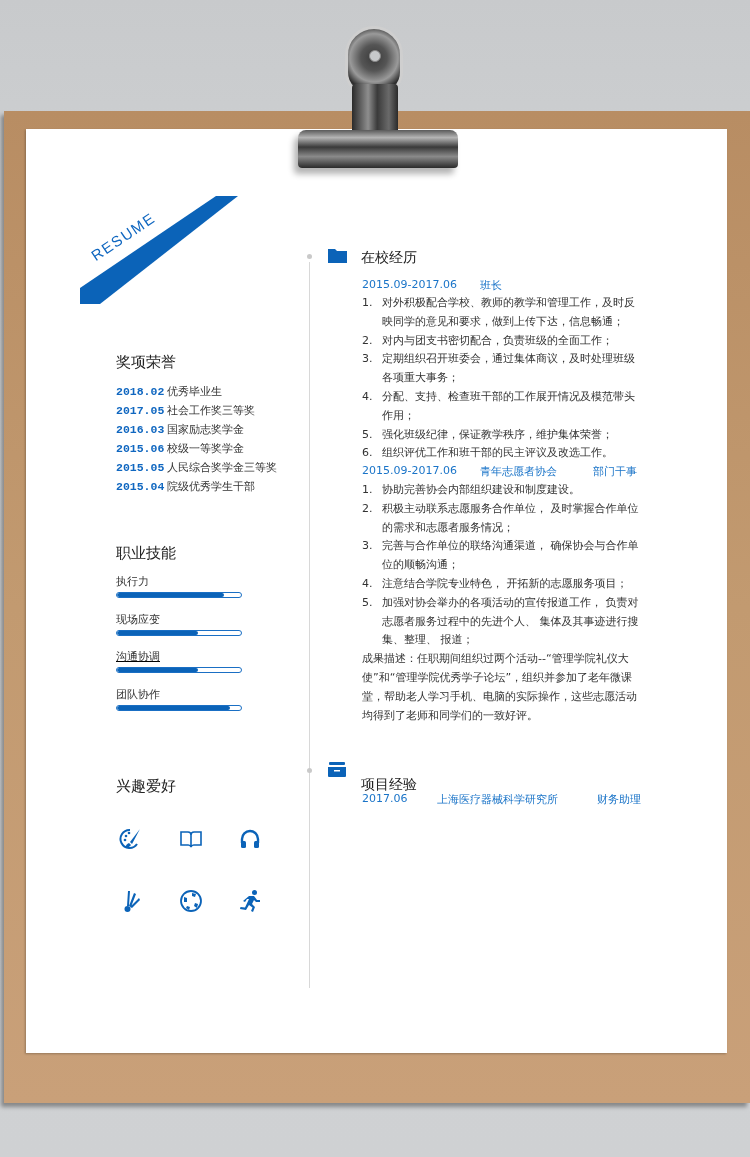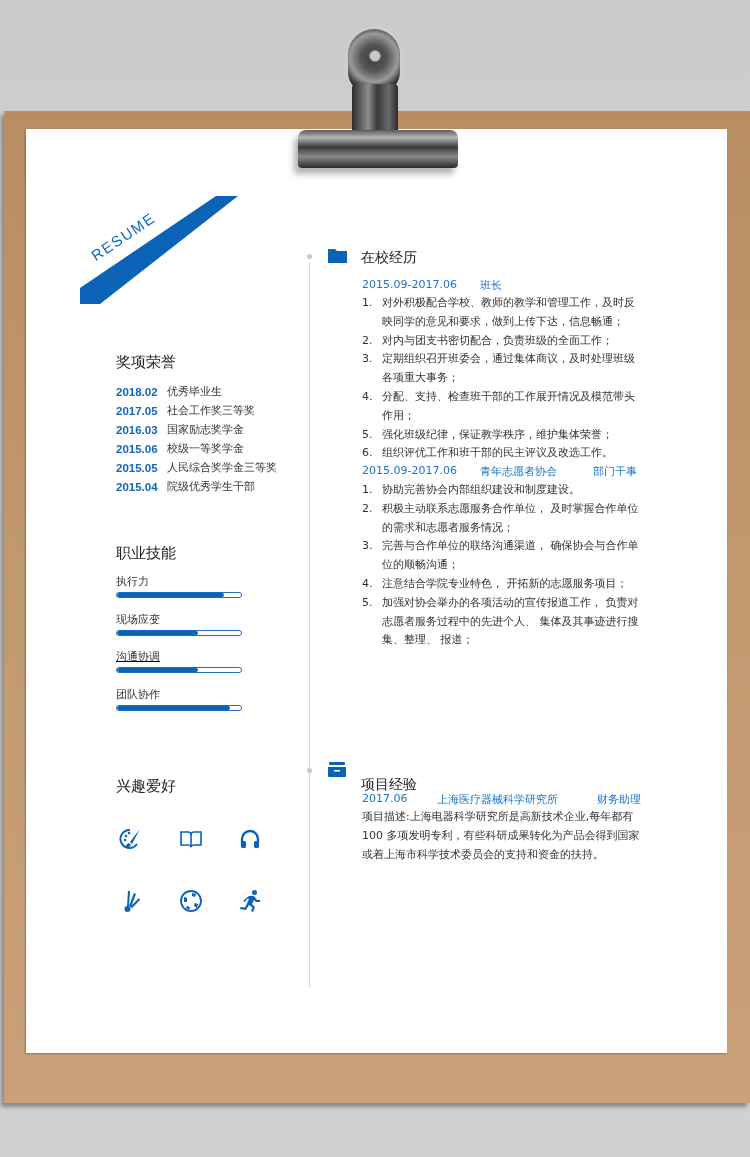--- a/index.html
+++ b/index.html
@@ -48,21 +48,21 @@
   }
   .resume-label {
     position:absolute; left:88px; top:217px;
     color:#1067c0; font-size:15px; letter-spacing:1.5px;
     font-family:"Liberation Sans", sans-serif;
     transform: rotate(-34deg); transform-origin:left top;
   }
   .section-title { position:absolute; font-size:15px; color:#222; font-family:"DejaVu Sans", sans-serif; }
   .awards { position:absolute; left:116px; top:382px; }
   .award-row { height:19px; font-size:11px; display:flex; align-items:center; }
-  .award-date { color:#1067c0; font-weight:bold; width:51px; font-family:Liberation Sans, sans-serif; font-size:11.5px; }
+  .award-date { color:#1067c0; font-weight:bold; width:51px; font-family:Liberation Mono, monospace; font-size:11.5px; }
   .award-name { color:#333; }
   .skill { position:absolute; left:116px; }
   .skill-label { font-size:11px; color:#333; }
   .skill-bar { position:absolute; left:0; top:18px; width:126px; height:6px; border:1px solid #1a6fc4; border-radius:3px; background:#fff; overflow:hidden; }
   .skill-fill { height:100%; background:#0b63b8; border-radius:3px; }
   .hobby-icon { position:absolute; width:24px; height:24px; }
   .timeline-line { position:absolute; left:309px; top:262px; width:1px; height:726px; background:#d8d8d8; }
   .tl-dot { position:absolute; left:307px; width:5px; height:5px; border-radius:50%; background:#c9c9c9; }
   .right-title { position:absolute; left:361px; font-size:14px; color:#222; }
   .right-icon { position:absolute; left:328px; }
@@ -236,29 +236,29 @@
       <span class="li-text">完善与合作单位的联络沟通渠道， 确保协会与合作单位的顺畅沟通；</span>
     </div>
   <div class="li">
       <span class="li-num">4.</span>
       <span class="li-text">注意结合学院专业特色， 开拓新的志愿服务项目；</span>
     </div>
   <div class="li">
       <span class="li-num">5.</span>
       <span class="li-text">加强对协会举办的各项活动的宣传报道工作， 负责对志愿者服务过程中的先进个人、 集体及其事迹进行搜集、整理、 报道；</span>
     </div>
+  <div class="para">成果描述：任职期间组织过两个活动--“管理学院礼仪大使”和“管理学院优秀学子论坛”，组织并参加了老年微课堂，帮助老人学习手机、电脑的实际操作，这些志愿活动均得到了老师和同学们的一致好评。</div>
 </div>
 
 <svg class="right-icon" style="top:762px;" width="18" height="15" viewBox="0 0 18 15">
   <rect x="1" y="0" width="16" height="3" rx="1" fill="#0b63b8"></rect>
   <path d="M0 5 h18 v9 a1 1 0 0 1 -1 1 h-16 a1 1 0 0 1 -1 -1 Z" fill="#0b63b8"></path>
   <rect x="6" y="8" width="6" height="1.5" fill="#fff"></rect>
 </svg>
 <div class="right-title" style="top:776px;font-family:Liberation Serif, serif;">项目经验</div>
 
 <div class="sub-head" style="top:792px;">
   <span style="left:0;">2017.06</span>
   <span style="left:75px;">上海医疗器械科学研究所</span>
   <span style="left:235px;">财务助理</span>
 </div>
 <div class="list" style="top:808px;">
-  <div class="para">项目描述:上海电器科学研究所是高新技术企业,每年都有 100 多项发明专利，有些科研成果转化为产品会得到国家或着上海市科学技术委员会的支持和资金的扶持。</div>
 </div>
 
 </body></html>

